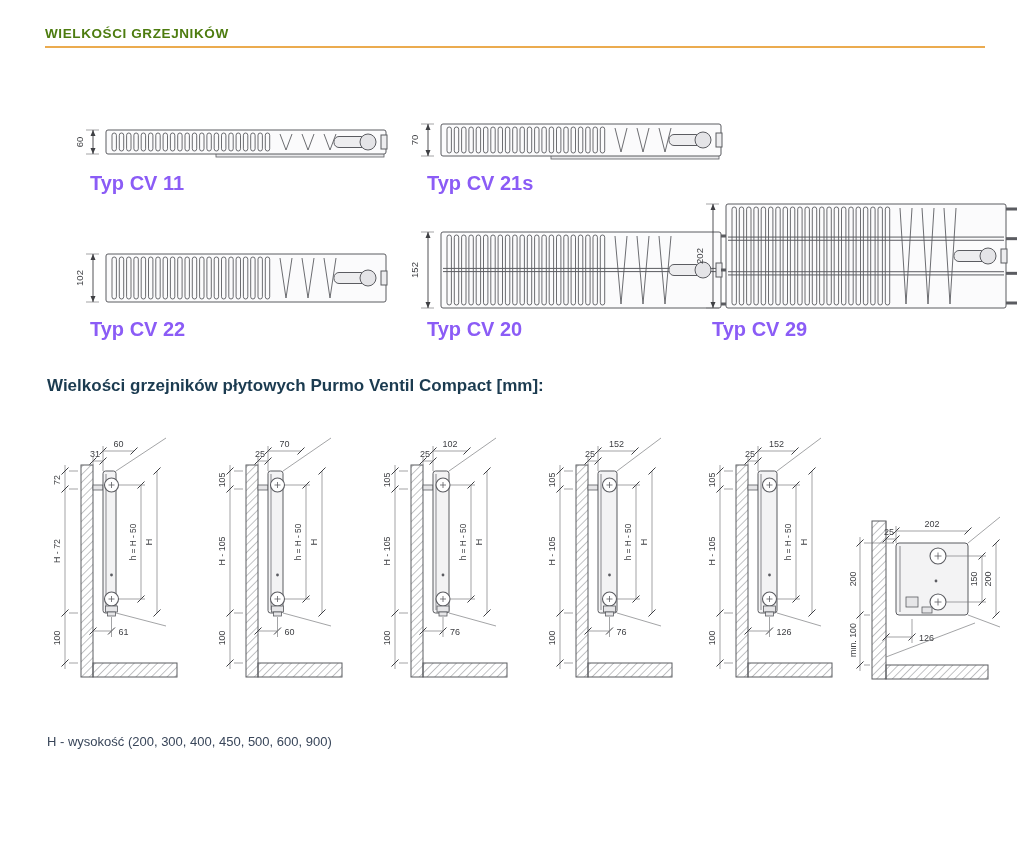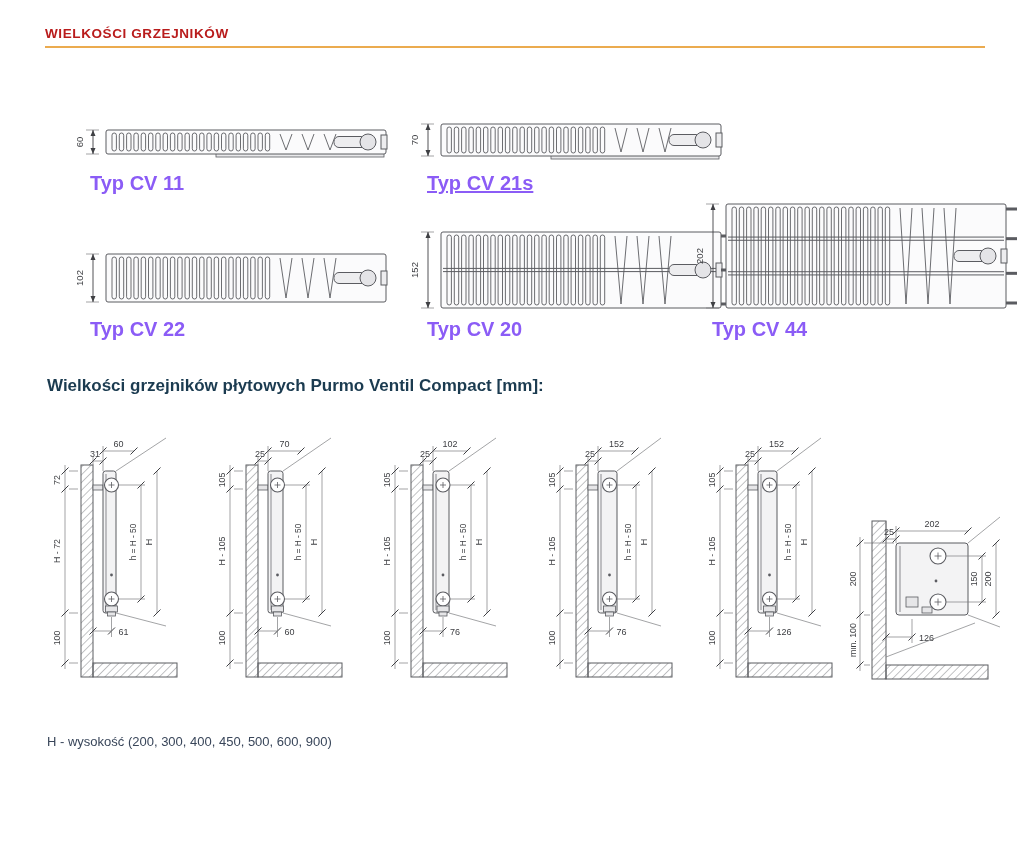--- a/index.html
+++ b/index.html
@@ -3,21 +3,21 @@
 <meta charset="utf-8">
 <style>
   html,body{margin:0;padding:0;}
   body{
     width:1027px;height:850px;position:relative;background:#ffffff;
     font-family:"Liberation Sans", sans-serif;overflow:hidden;
   }
   .sheet{position:absolute;inset:0;}
   .page-title{
     position:absolute;left:45px;top:26px;font-size:13.5px;font-weight:bold;
-    color:#b91c1c;letter-spacing:.6px;
+    color:#4d7c0f;letter-spacing:.6px;
   }
   .title-rule{position:absolute;left:45px;top:46px;width:940px;height:2px;background:#EBAB4F;}
   .tv-label{
     position:absolute;font-size:20px;font-weight:bold;color:#8b5cf6;
   }
   .subtitle{
     position:absolute;left:47px;top:376px;font-size:17px;font-weight:bold;color:#1B3B50;
   }
   .diagram-wrap{position:absolute;}
   .legend{position:absolute;left:47px;top:732px;color:#39465A;font-size:13px;line-height:19px;}
@@ -227,24 +227,24 @@
         <rect x="258" y="52.5" width="34" height="11" rx="5" fill="#EDEDEF" stroke="#5B5C61" stroke-width="1"></rect>
         <circle cx="292" cy="58" r="8" fill="#E4E4E7" stroke="#5B5C61" stroke-width="1"></circle>
         <rect x="305" y="51" width="6" height="14" fill="#EDEDEF" stroke="#5B5C61" stroke-width="1"></rect>
         <line x1="310" y1="11" x2="321" y2="11" stroke="#5B5C61" stroke-width="3"></line>
         <line x1="310" y1="40.666666666666664" x2="321" y2="40.666666666666664" stroke="#5B5C61" stroke-width="3"></line>
         <line x1="310" y1="75.33333333333333" x2="321" y2="75.33333333333333" stroke="#5B5C61" stroke-width="3"></line>
         <line x1="310" y1="105" x2="321" y2="105" stroke="#5B5C61" stroke-width="3"></line>
       </svg></div>
 
   <div class="tv-label" style="left:90px;top:172px;">Typ CV 11</div>
-  <div class="tv-label" style="left:427px;top:172px;text-decoration:underline;">Typ CV 21s</div>
+  <div class="tv-label" style="left:427px;top:172px;">Typ CV 21s</div>
   <div class="tv-label" style="left:90px;top:318px;text-align:right;">Typ CV 22</div>
   <div class="tv-label" style="left:427px;top:318px;">Typ CV 20</div>
-  <div class="tv-label" style="left:712px;top:318px;">Typ CV 44</div>
+  <div class="tv-label" style="left:712px;top:318px;">Typ CV 29</div>
 
   <div class="subtitle">Wielkości grzejników płytowych Purmo Ventil Compact [mm]:</div>
 
   <div class="diagram-wrap" id="sv0" style="left:45px;top:425px;"><svg width="165" height="280" viewBox="0 0 165 280">
         <defs>
           <pattern id="h0" width="5.5" height="5.5" patternUnits="userSpaceOnUse" patternTransform="rotate(45)">
             <line x1="0" y1="0" x2="0" y2="5.5" stroke="#85868a" stroke-width="1"></line>
           </pattern>
         </defs>
         <rect x="36" y="40" width="12" height="212" fill="url(#h0)" stroke="#5B5C61" stroke-width="1"></rect>

